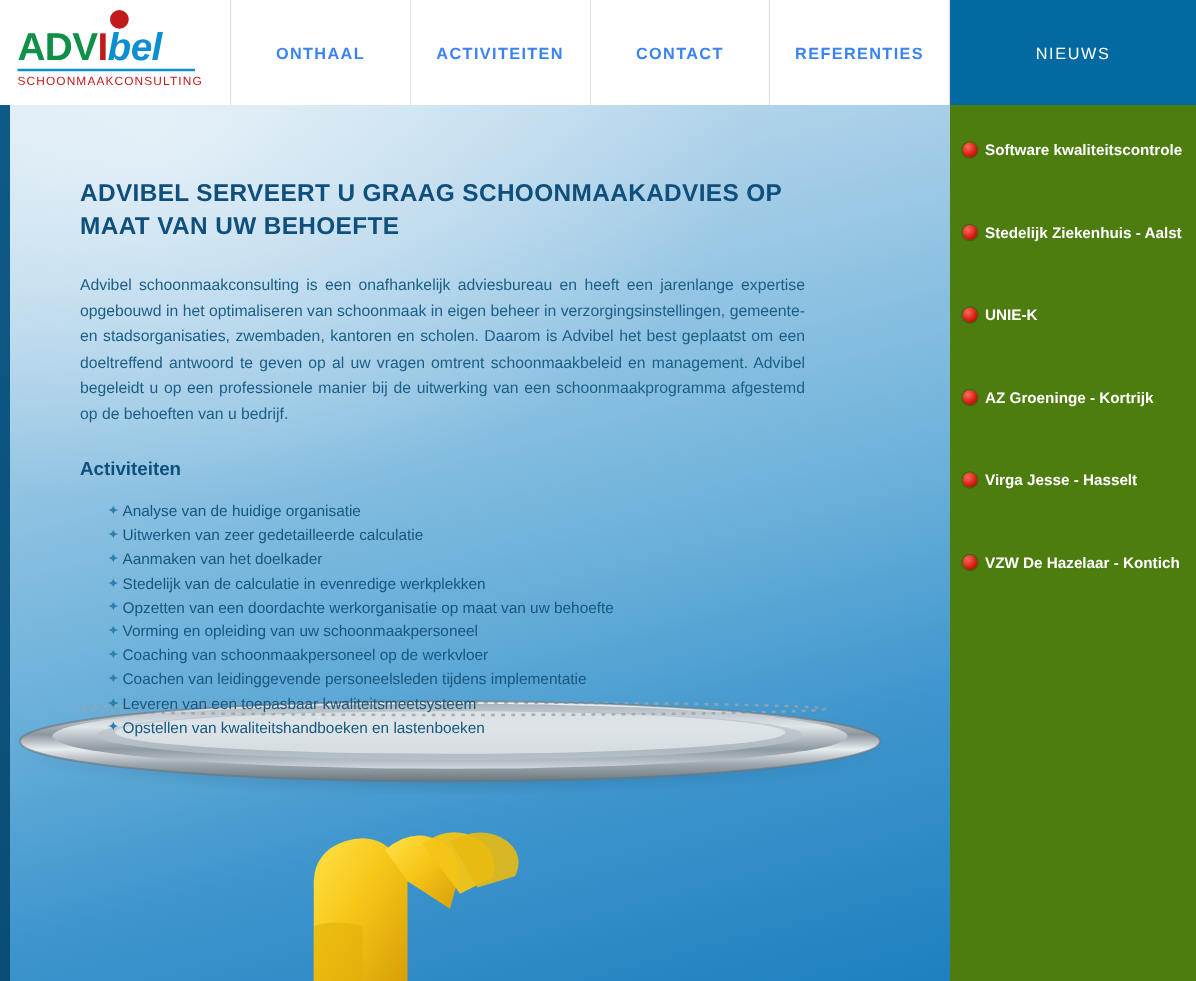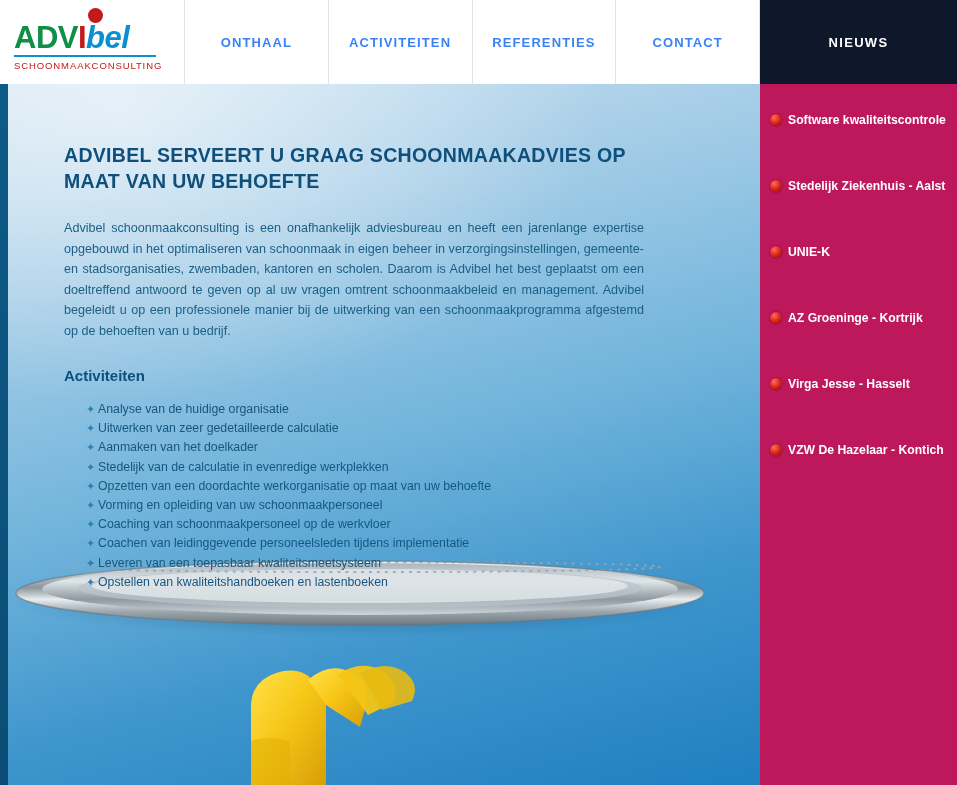--- a/index.html
+++ b/index.html
@@ -89,27 +89,27 @@
     border-right: 1px solid #e3e3e3;
     cursor: pointer;
     user-select: none;
     background: #ffffff;
   }
 
   #newsnav {
     flex: 0 0 197px;
     width: 197px;
     height: 84px;
-    background: #0f172a;
+    background: #0369a1;
     display: flex;
     align-items: center;
     justify-content: center;
     color: #ffffff;
     font-size: 13px;
-    font-weight: bold;
+    font-weight: normal;
     letter-spacing: 1.3px;
   }
 
   
   #body-area {
     position: absolute;
     top: 84px; left: 0;
     width: 957px;
     height: 701px;
   }
@@ -199,21 +199,21 @@
     z-index: 1;
     pointer-events: none;
   }
 
   
   #sidebar {
     position: absolute;
     left: 760px; top: 0;
     width: 197px;
     height: 701px;
-    background: #be185d;
+    background: #4d7c0f;
   }
   .news-item {
     position: relative;
     padding: 0 10px 0 28px;
     height: 66px;
     display: flex;
     align-items: center;
     color: #ffffff;
     font-size: 12.2px;
     font-weight: bold;
@@ -241,22 +241,22 @@
     <div id="logo-area">
       <div class="logo-dot"></div>
       <div class="logo-text"><span class="logo-adv">ADV</span><span class="logo-i">I</span><span class="logo-bel">bel</span></div>
       <div class="logo-rule"></div>
       <div class="logo-sub">SCHOONMAAKCONSULTING</div>
     </div>
 
     <div id="mainnav">
       <div class="nav-item">ONTHAAL</div>
       <div class="nav-item">ACTIVITEITEN</div>
+      <div class="nav-item">CONTACT</div>
       <div class="nav-item">REFERENTIES</div>
-      <div class="nav-item">CONTACT</div>
     </div>
 
     <div id="newsnav">NIEUWS</div>
   </div>
 
   <div id="body-area">
 
     <div id="left-strip"></div>
 
     <div id="content">

